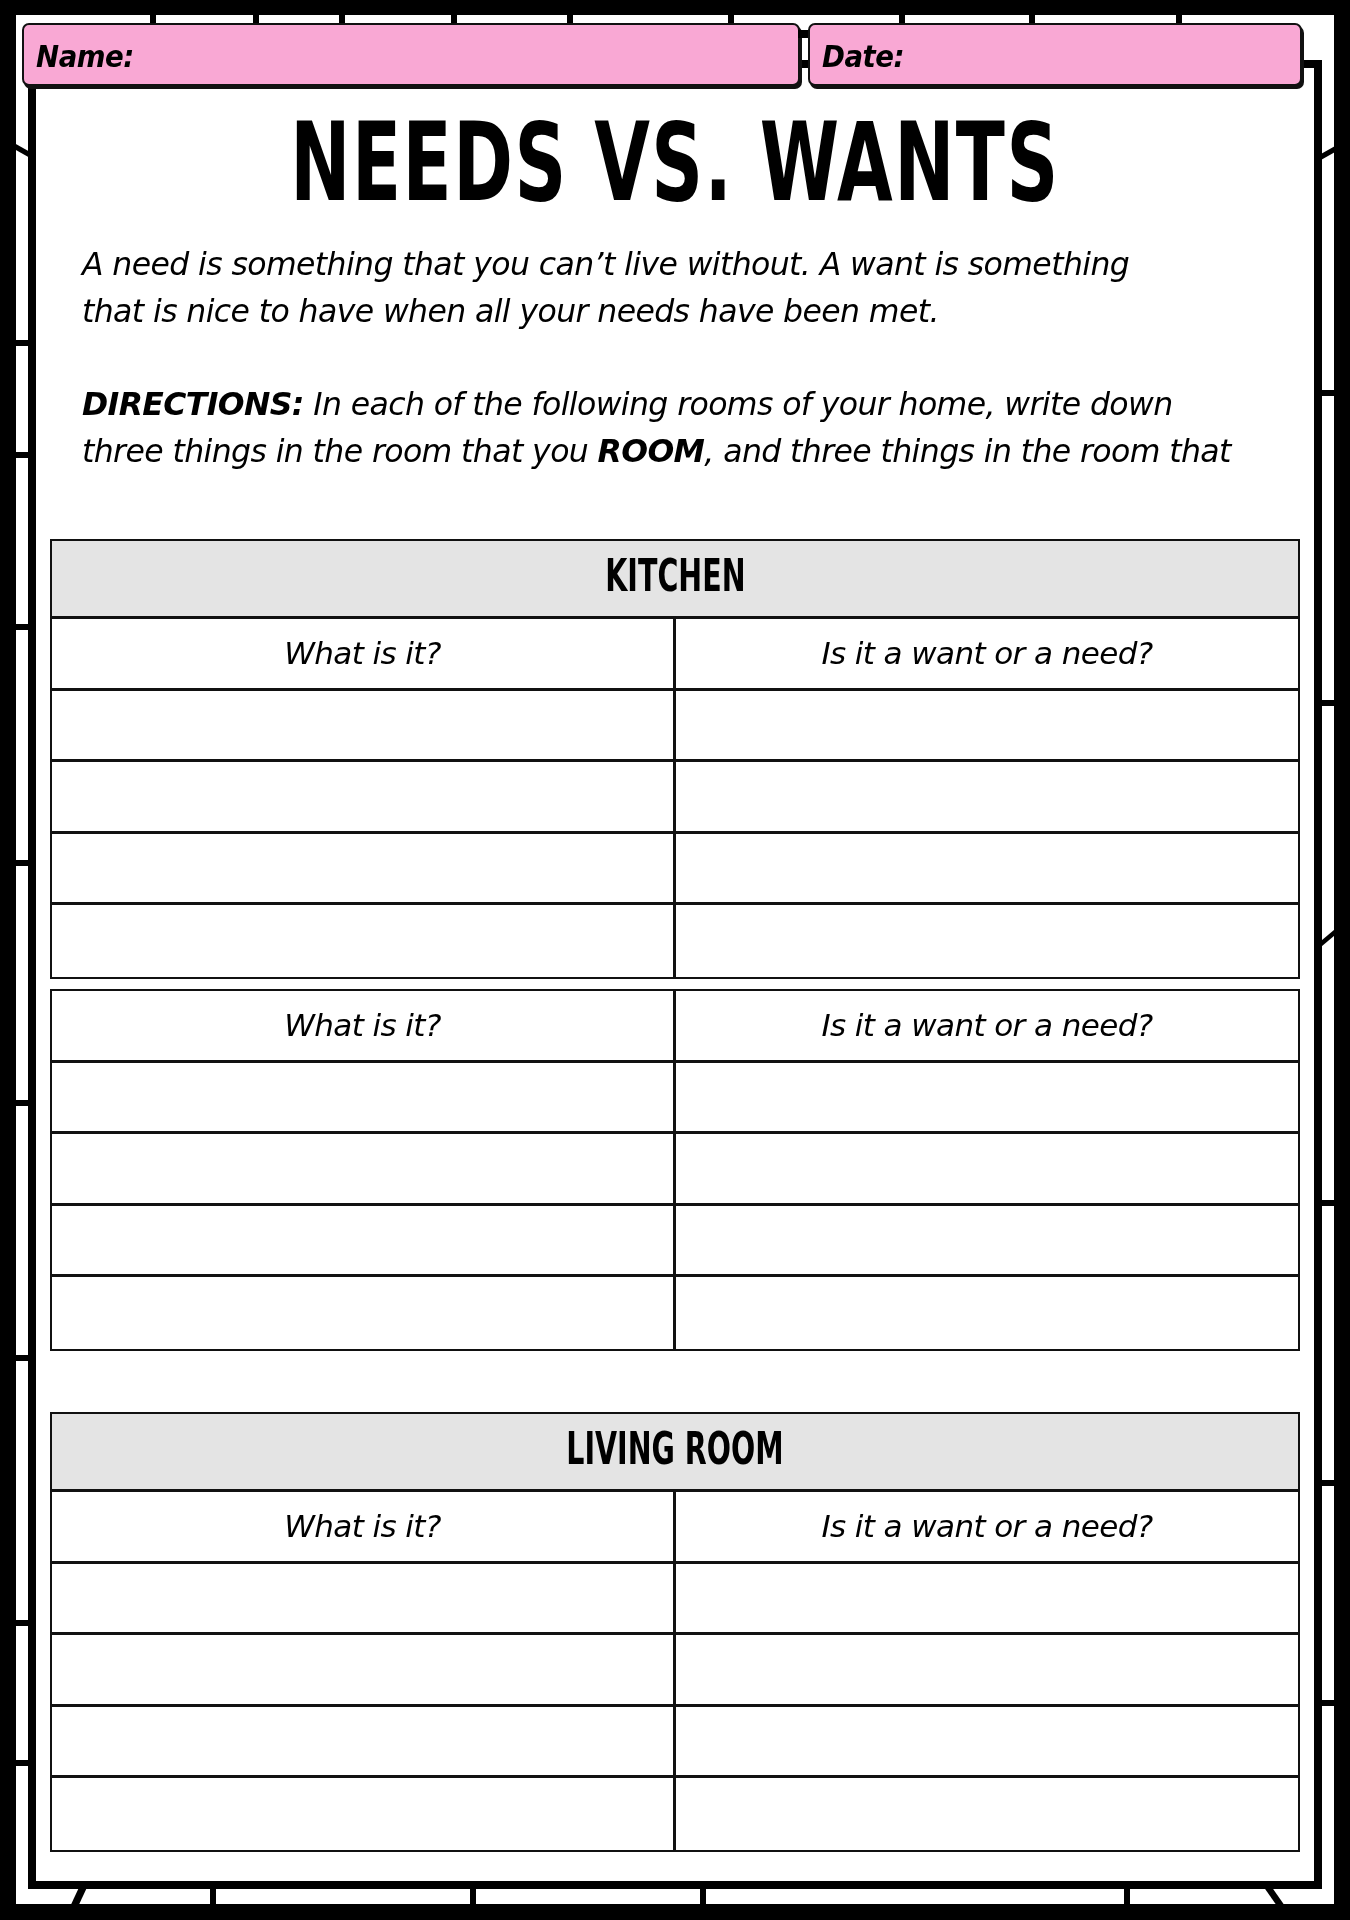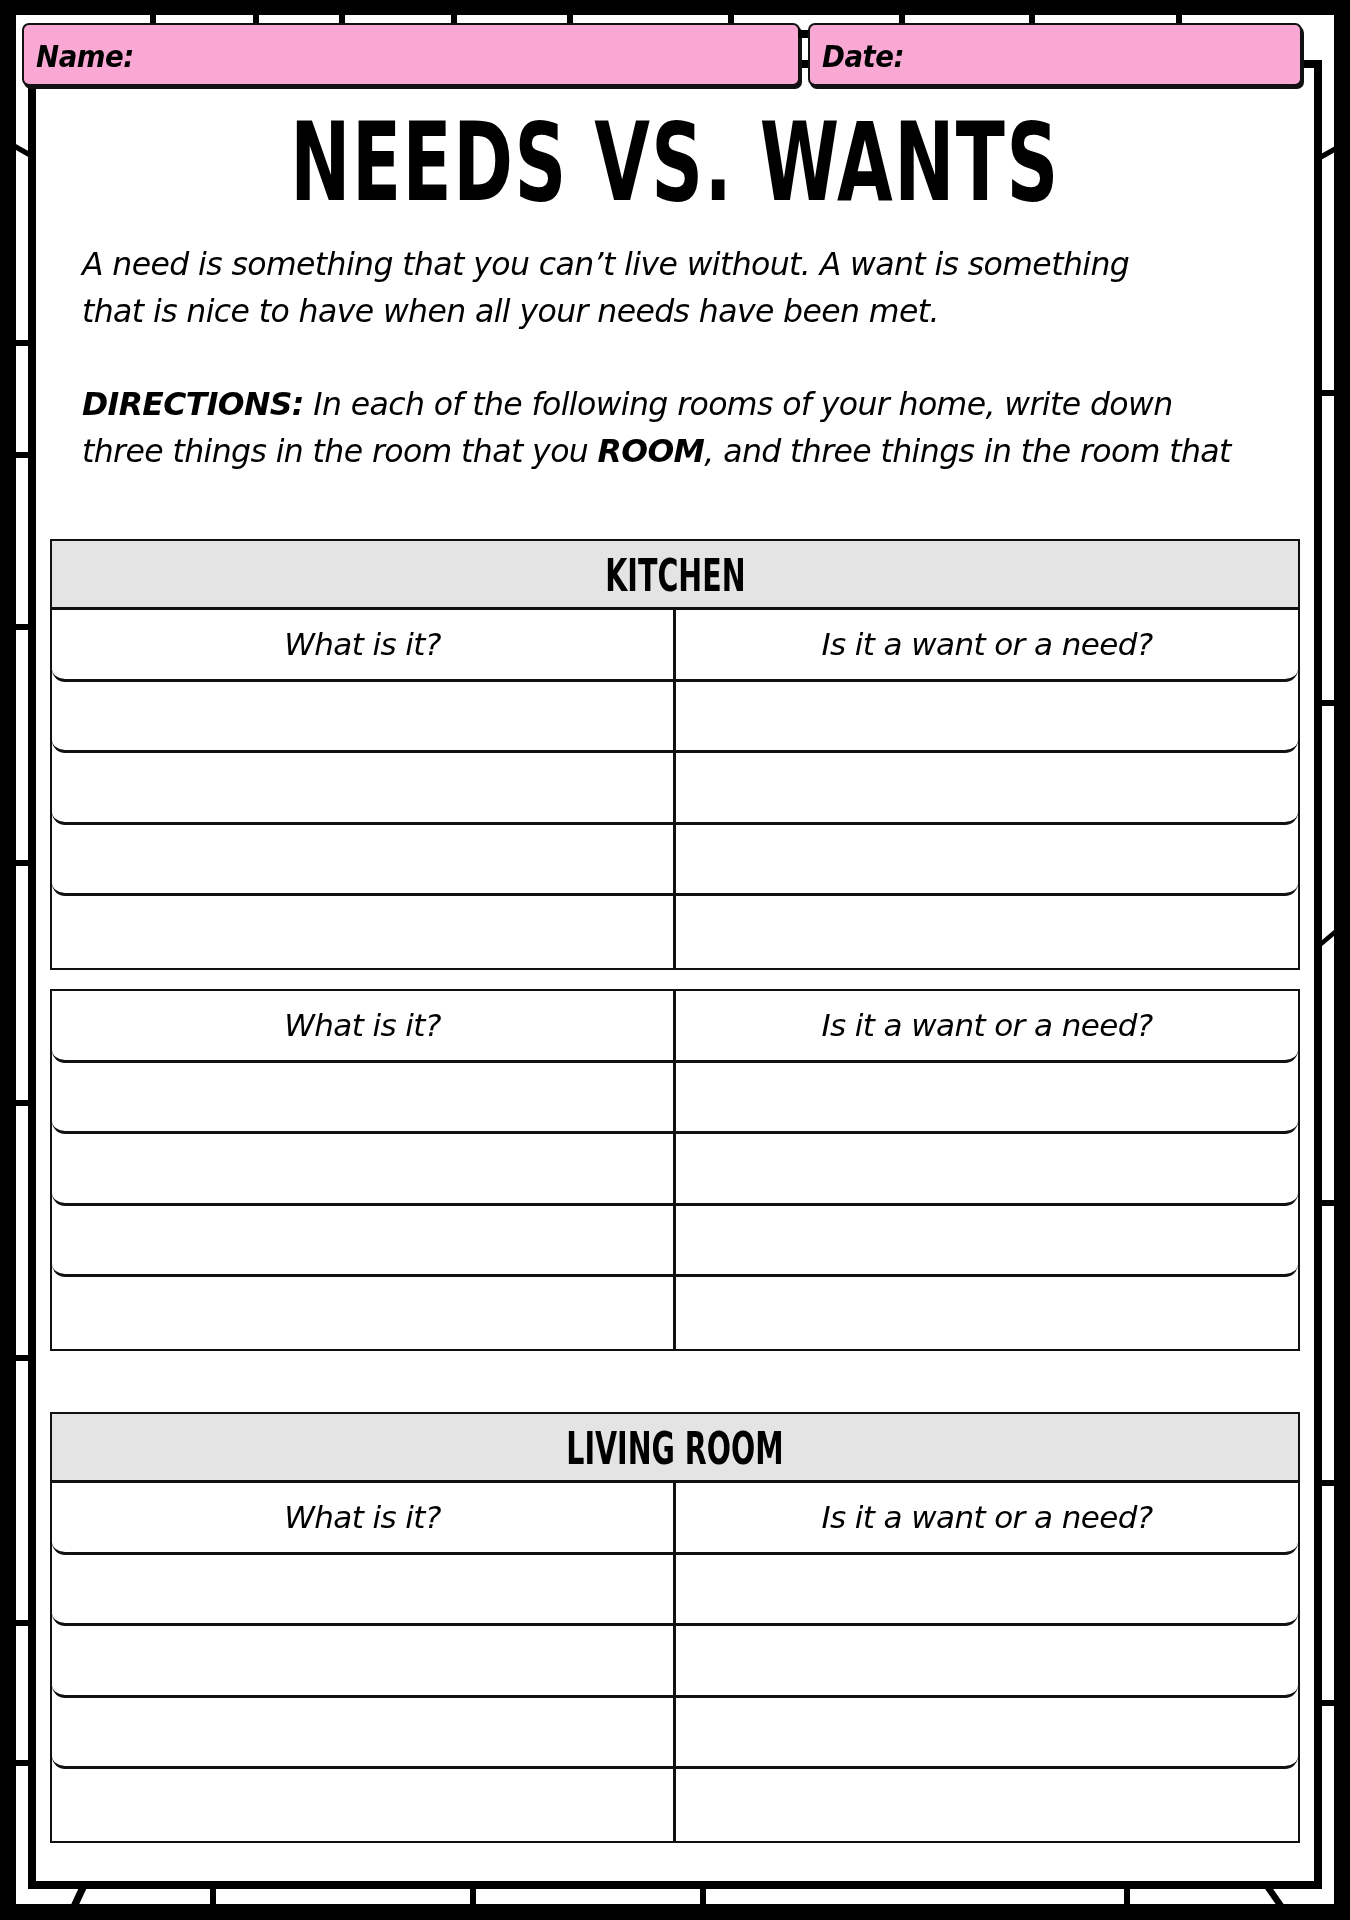--- a/index.html
+++ b/index.html
@@ -49,30 +49,29 @@
   }
   .intro { top: 241px; }
   .directions { top: 381px; }
   .directions b { font-weight: bold; }
 
   .section {
     position: absolute; left: 50px; width: 1250px; box-sizing: border-box;
     border: 2px solid #111;
   }
   .section-head {
-    height: 69px; background: #e4e4e4; border-bottom: 3px solid #111;
+    height: 78px; background: #e4e4e4; border-bottom: 3px solid #111;
     box-sizing: border-box; text-align: center;
     font-family: "DejaVu Sans Condensed", "DejaVu Sans", sans-serif;
     font-weight: bold; font-size: 44px; line-height: 70px; color: #000;
   }
   .section-head span { display: inline-block; transform: scaleX(0.72); }
   .row {
     display: flex; height: 71.5px; box-sizing: border-box;
     border-bottom: 3px solid #111;
-    border-radius: 13px;
   }
   .row:last-child { border-bottom: none; }
   .cell {
     flex: 0 0 624px; box-sizing: border-box; border-right: 3px solid #111;
     display: flex; align-items: center; justify-content: center;
     font-family: "DejaVu Sans", sans-serif; font-style: italic;
     font-size: 31px; color: #000; letter-spacing: -0.6px;
   }
   .cell + .cell { flex: 1 1 auto; border-right: none; }
   .cell input {

